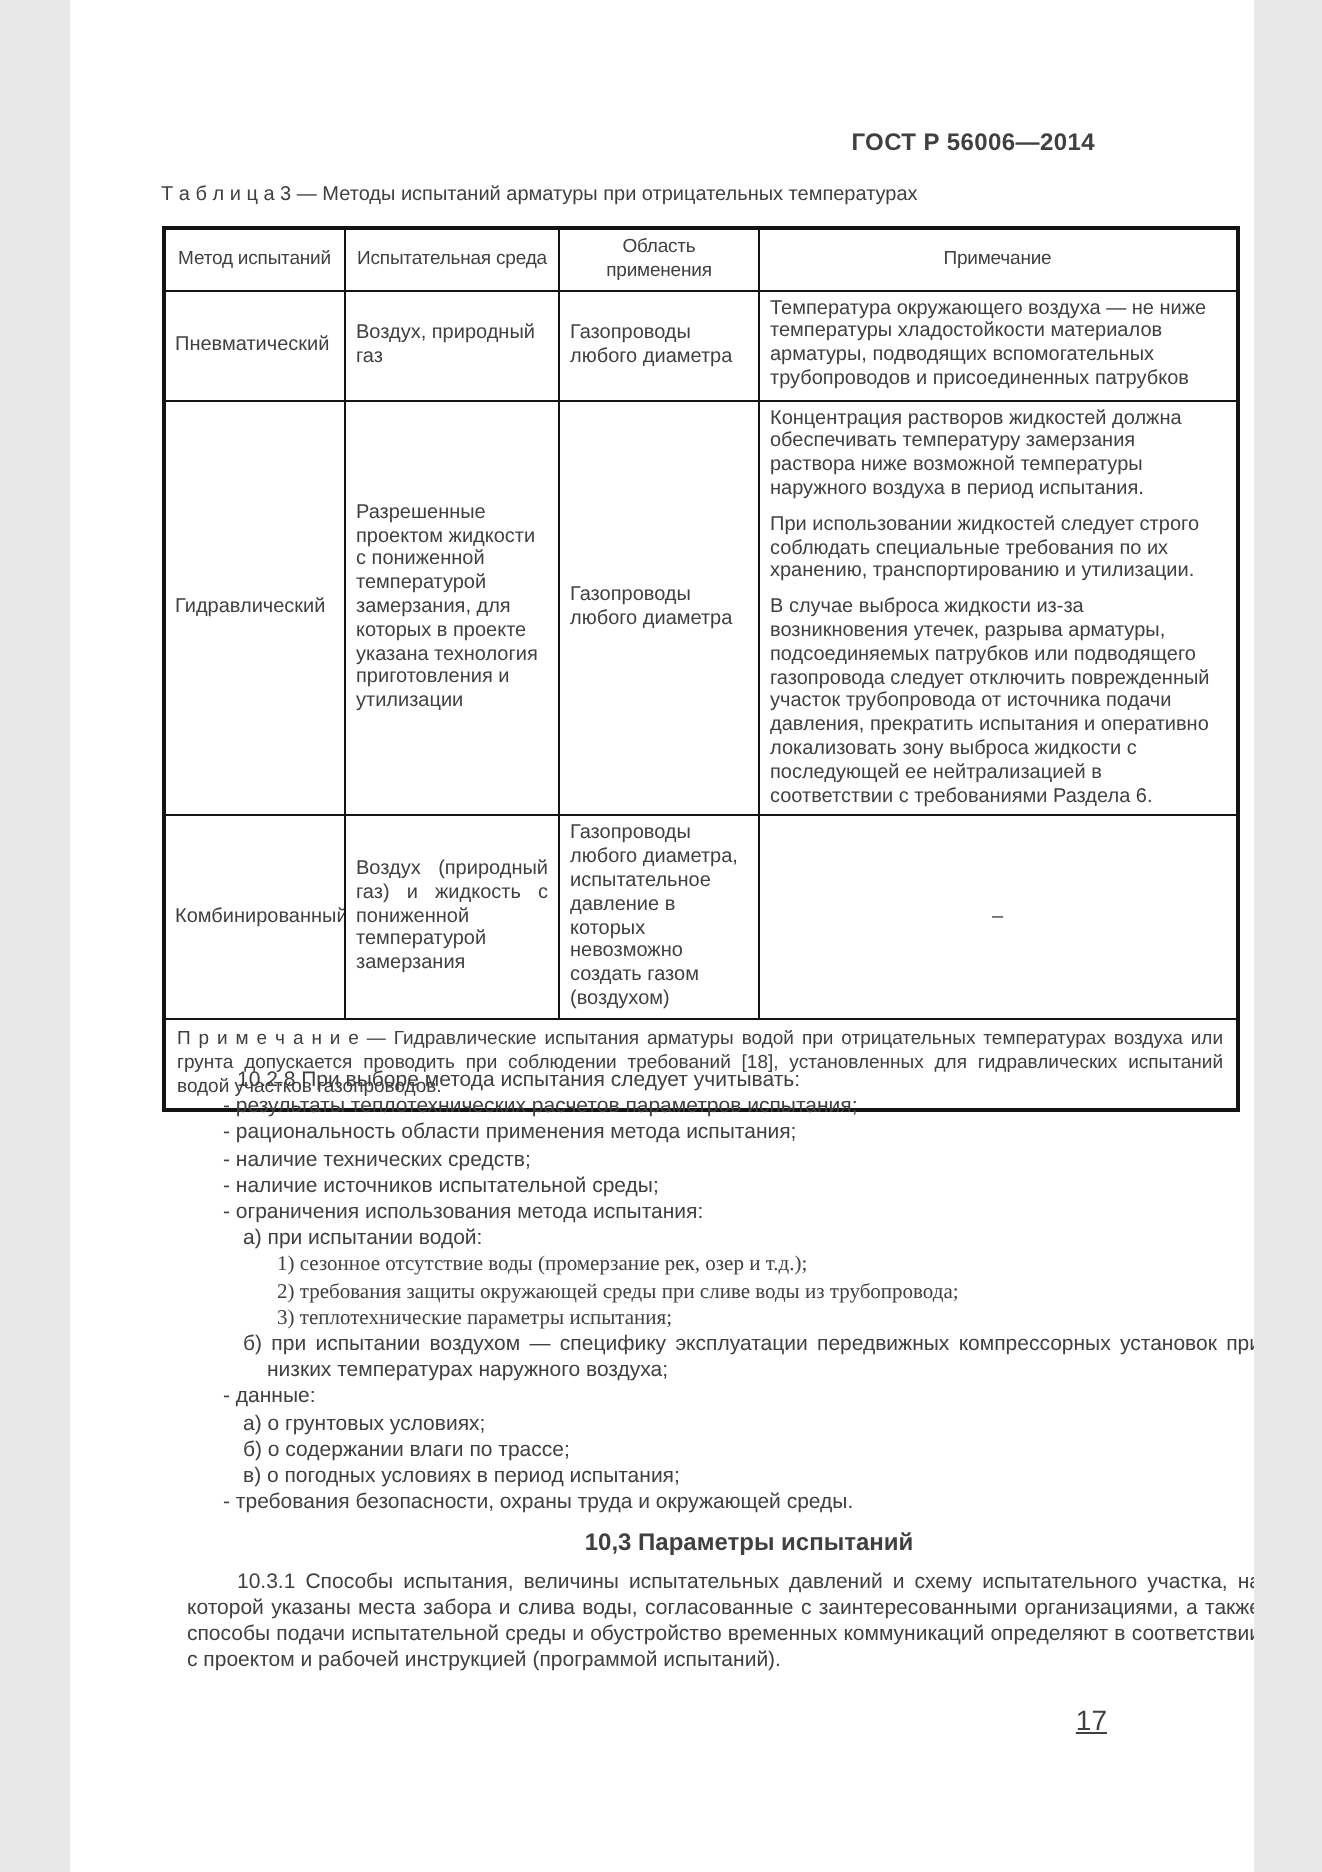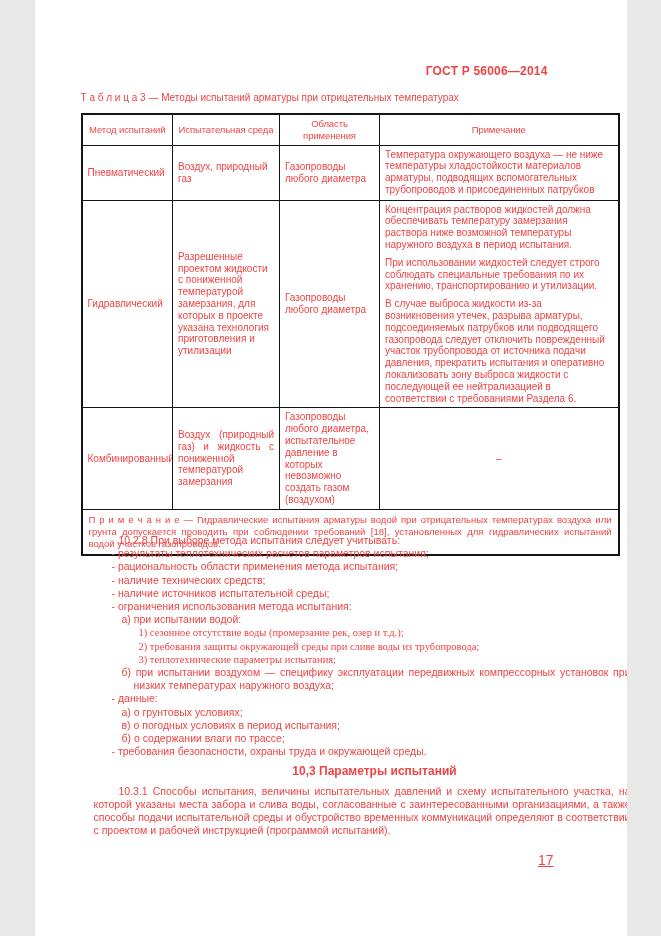--- a/index.html
+++ b/index.html
@@ -1,21 +1,21 @@
 <!DOCTYPE html>
 <html><head>
 <meta charset="utf-8">
 <style>
   html,body{margin:0;padding:0;background:#e8e8e8;}
   .page{
     position:relative;
     width:592px;height:936px;
     background:#ffffff;
     font-family:"Liberation Sans", sans-serif;
-    color:#ef4444;
+    color:#404040;
     overflow:hidden;
     margin:0 auto;
   }
   .doc-header{
     position:absolute;top:64px;right:79px;
     font-size:12px;font-weight:bold;letter-spacing:.2px;
   }
   .table-caption{
     position:absolute;top:92px;left:46px;width:537px;
     font-size:10px;
@@ -135,22 +135,22 @@
     <div class="li-dash">- наличие технических средств;</div>
     <div class="li-dash">- наличие источников испытательной среды;</div>
     <div class="li-dash">- ограничения использования метода испытания:</div>
     <div class="li-alpha">а) при испытании водой:</div>
     <div class="li-num">1) сезонное отсутствие воды (промерзание рек, озер и т.д.);</div>
     <div class="li-num">2) требования защиты окружающей среды при сливе воды из трубопровода;</div>
     <div class="li-num">3) теплотехнические параметры испытания;</div>
     <div class="li-alpha">б) при испытании воздухом — специфику эксплуатации передвижных компрессорных установок при низких температурах наружного воздуха;</div>
     <div class="li-dash">- данные:</div>
     <div class="li-alpha">а) о грунтовых условиях;</div>
+    <div class="li-alpha">б) о содержании влаги по трассе;</div>
     <div class="li-alpha">в) о погодных условиях в период испытания;</div>
-    <div class="li-alpha">б) о содержании влаги по трассе;</div>
     <div class="li-dash">- требования безопасности, охраны труда и окружающей среды.</div>
     <div class="section-heading">10,3 Параметры испытаний</div>
     <p class="clause">10.3.1 Способы испытания, величины испытательных давлений и схему испытательного участка, на которой указаны места забора и слива воды, согласованные с заинтересованными организациями, а также способы подачи испытательной среды и обустройство временных коммуникаций определяют в соответствии с проектом и рабочей инструкцией (программой испытаний).</p>
   </div>
 
   <div class="page-number">17</div>
 
 </div>
 
 </body></html>

